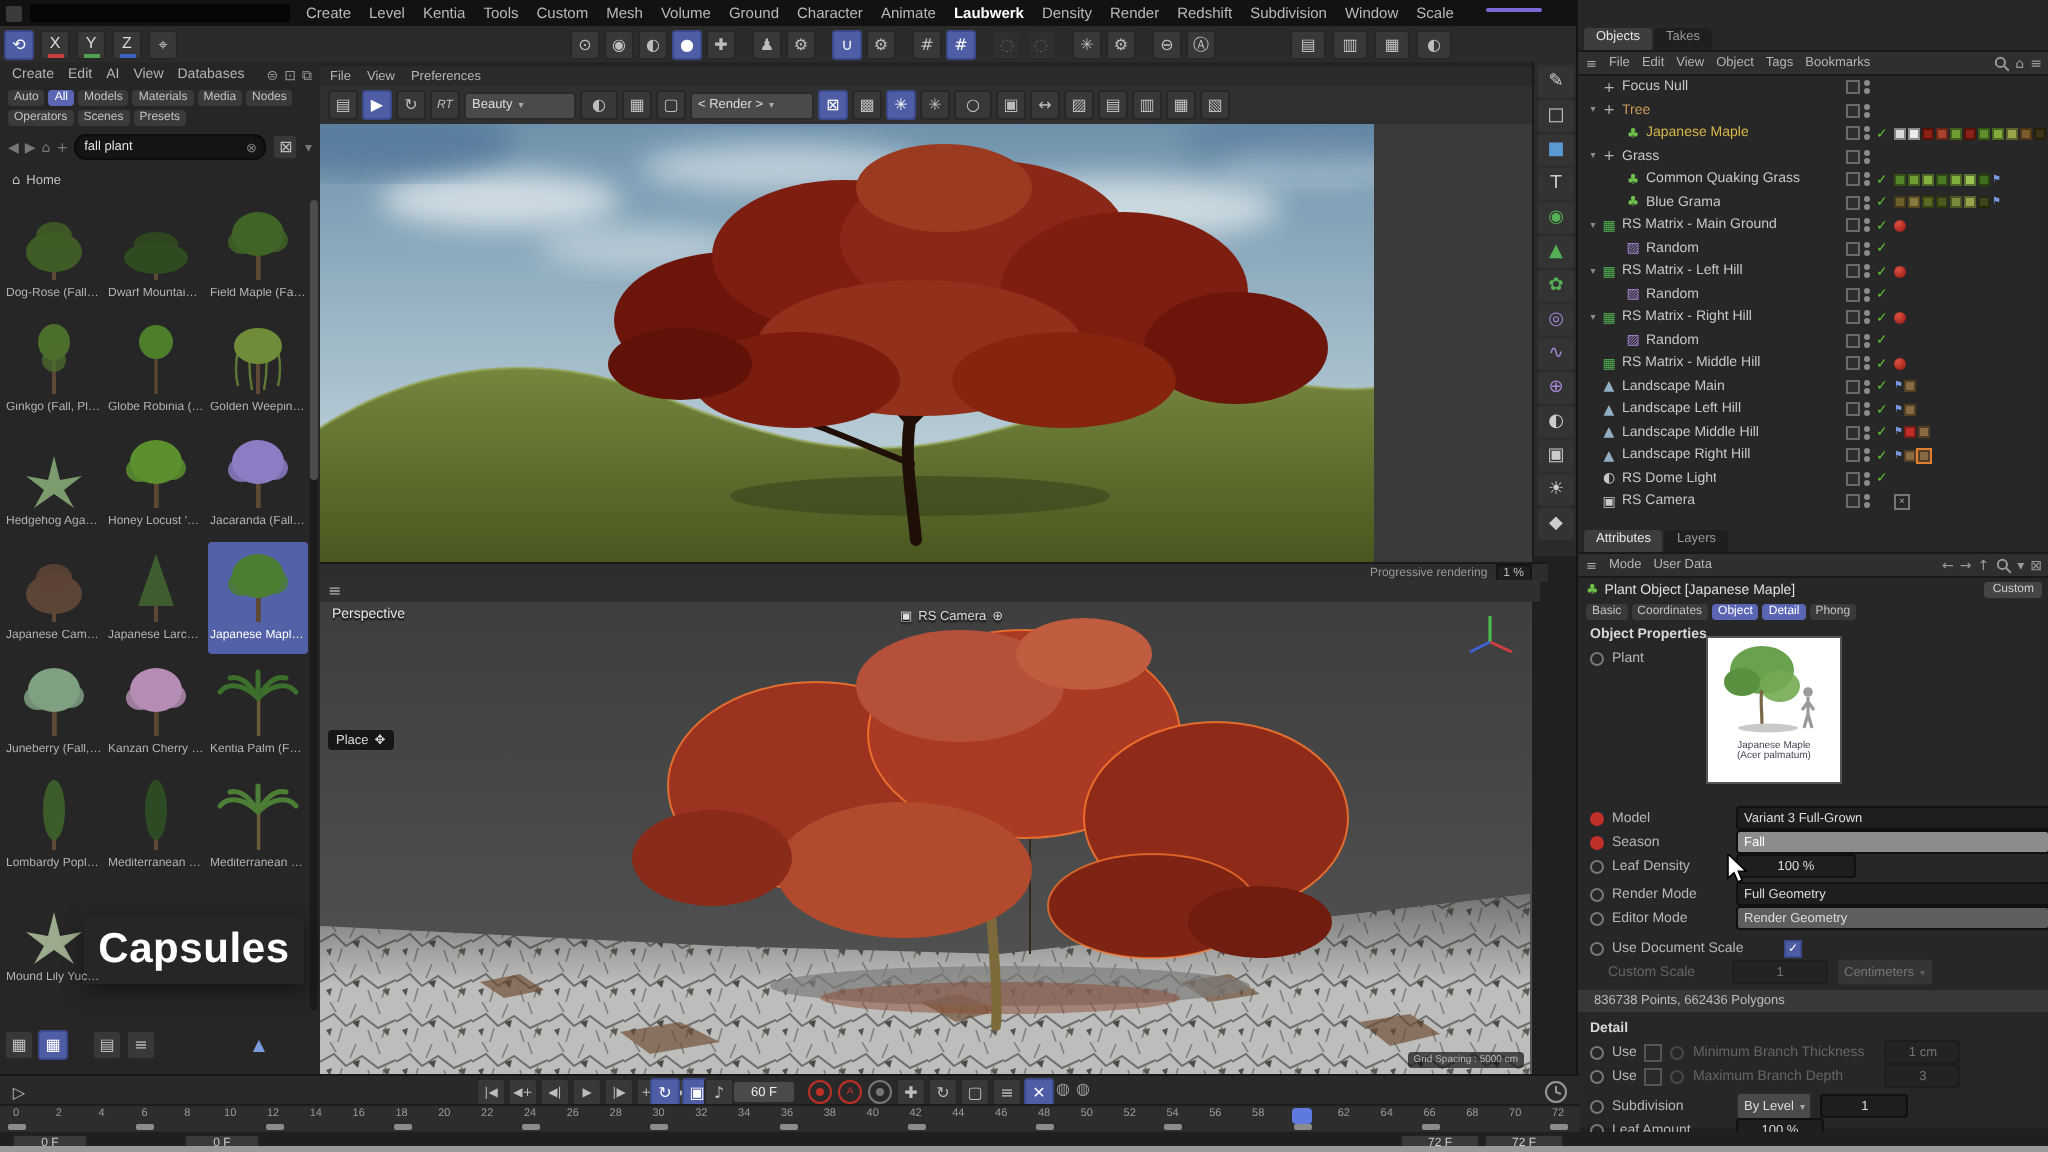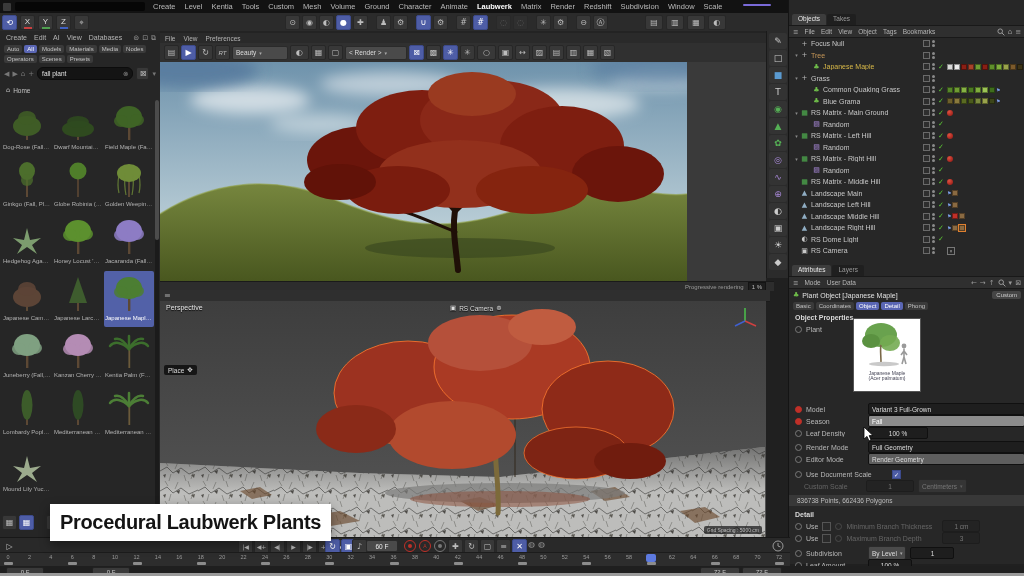--- a/index.html
+++ b/index.html
@@ -170,21 +170,21 @@
         <span class="tm">Level</span>
         <span class="tm">Kentia</span>
         <span class="tm">Tools</span>
         <span class="tm">Custom</span>
         <span class="tm">Mesh</span>
         <span class="tm">Volume</span>
         <span class="tm">Ground</span>
         <span class="tm">Character</span>
         <span class="tm">Animate</span>
         <span class="tm act">Laubwerk</span>
-        <span class="tm">Matrix</span>
+        <span class="tm">Density</span>
         <span class="tm">Render</span>
         <span class="tm">Redshift</span>
         <span class="tm">Subdivision</span>
         <span class="tm">Window</span>
         <span class="tm">Scale</span>
       </span>
   </div>
   <span id="layout-underline"></span>
 
   <div id="toolbar2" class="abs">
@@ -1223,15 +1223,15 @@
       <span id="playhead" style="left: 650.5px;"></span>
     </div>
   <div id="bottombar" class="abs">
     <span class="ffld" style="left:6px;width:36px;">0 F</span>
     <span class="ffld" style="left:92px;width:36px;">0 F</span>
     <span class="ffld" style="left:700px;width:38px;">72 F</span>
     <span class="ffld" style="left:742px;width:38px;">72 F</span>
   </div>
   <div id="hscroll"></div>
 
-  <div id="titlecard" class="abs">Procedural Laubwerk Plants</div>
+  <div id="badge" class="abs">Capsules</div>
 
 </div>
 
 </body></html>

